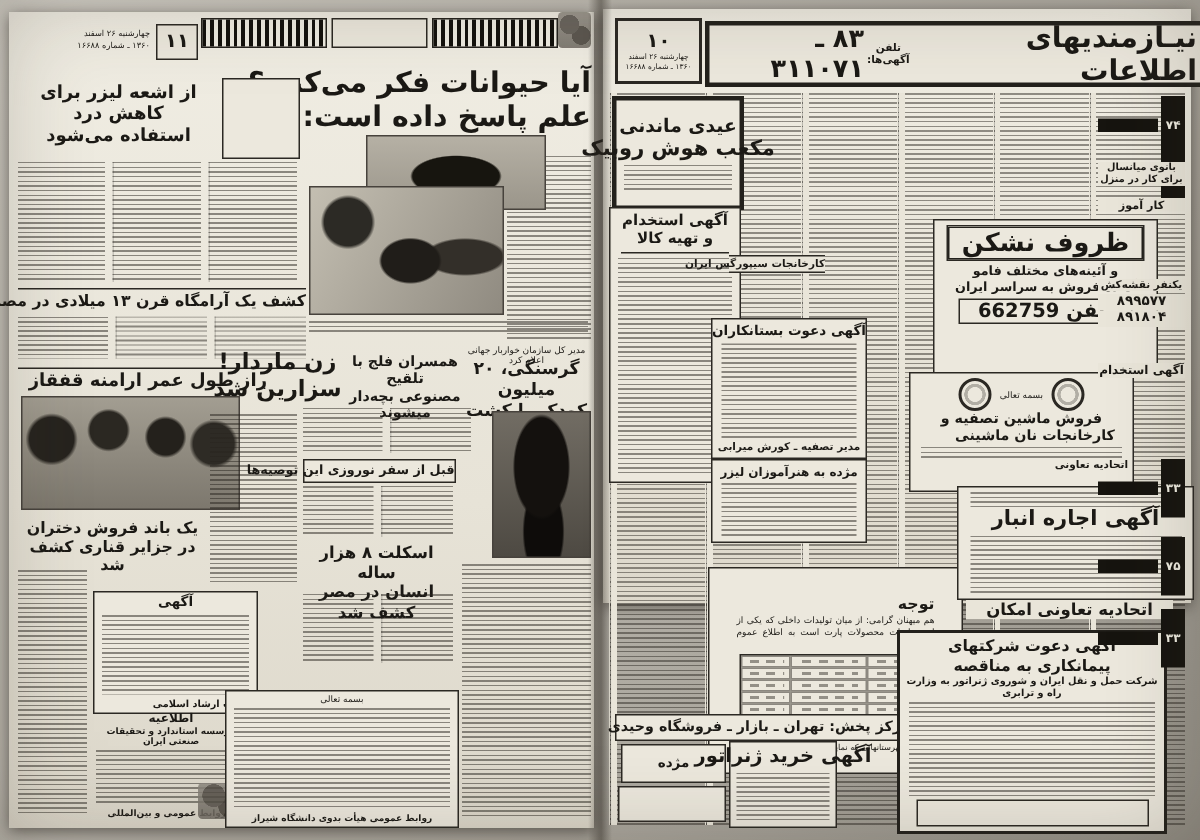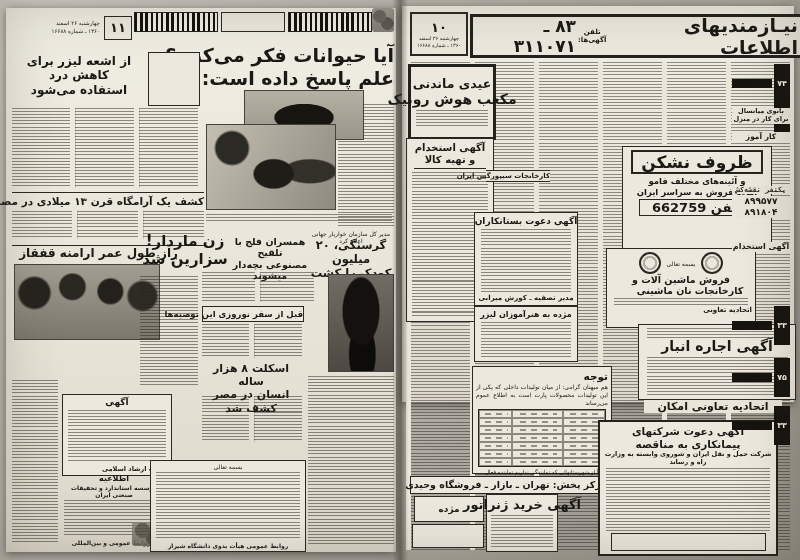--- a/index.html
+++ b/index.html
@@ -103,20 +103,24 @@
     </div>
 
     <div class="abs hl" style="left:22px;top:238px;width:150px;font-size:12px;">راز طول عمر ارامنه قفقاز</div>
     <div class="abs ph" style="left:8px;top:256px;width:146px;height:76px;
          background:radial-gradient(circle at 14% 38%,#26231e 0 11%,rgba(0,0,0,0) 13%),
                     radial-gradient(circle at 40% 30%,#2b2822 0 12%,rgba(0,0,0,0) 14%),
                     radial-gradient(circle at 66% 36%,#24211c 0 11%,rgba(0,0,0,0) 13%),
                     radial-gradient(circle at 88% 42%,#2e2b25 0 10%,rgba(0,0,0,0) 12%),
                     linear-gradient(#a39e92,#7c776d);"></div>
 
+    <div class="abs hl" style="left:6px;top:338px;width:126px;font-size:10.5px;white-space:normal;">
+      <div>یک باند فروش دختران</div>
+      <div>در جزایر قناری کشف شد</div>
+    </div>
     <div class="abs cols" style="left:6px;top:372px;width:46px;height:164px;">
         <i></i>
       </div>
 
     <div class="abs hl" style="left:134px;top:224px;width:90px;font-size:15px;white-space:normal;">
       <div>زن ماردار!</div>
       <div>سزارین شد</div>
     </div>
     <div class="abs cols" style="left:134px;top:268px;width:58px;height:112px;">
         <i></i>
@@ -215,21 +219,21 @@
       <div class="hl" style="font-size:9px;">آگهی دعوت بستانکاران</div>
       <div class="fx" style="width:94%;flex:1;margin:2px 0;"></div>
       <div class="sig" style="font-size:7px;">مدیر تصفیه ـ کورش میرابی</div>
     </div>
 
     <div class="abs bx vb" style="left:72px;top:300px;width:96px;height:48px;padding:3px;">
       <div class="hl" style="font-size:8px;">مژده به هنرآموزان لیزر</div>
       <div class="fx" style="width:94%;flex:1;margin-top:2px;"></div>
     </div>
 
-    <div class="abs bx vb" style="left:70px;top:360px;width:132px;height:100px;border-width:1.5px;padding:3px;">
+    <div class="abs bx vb" style="left:70px;top:372px;width:132px;height:100px;border-width:1.5px;padding:18px;">
       <div class="hl" style="font-size:10.5px;align-self:flex-start;">توجه</div>
       <div style="font-size:6px;line-height:1.35;text-align:justify;">هم میهنان گرامی: از میان تولیدات داخلی که یکی از این تولیدات محصولات پارت است به اطلاع عموم می‌رساند</div>
       <div class="tblgrid" style="width:96%;margin:2px 0;">
         <i></i>
           <i></i>
           <i></i>
           <i></i>
           <i></i>
           <i></i>
           <i></i>
@@ -269,52 +273,52 @@
       <div class="hl" style="font-size:8.5px;">آماده فروش به سراسر ایران</div>
       <div class="bx hl" style="width:80%;font-size:13px;margin-top:2px;">تلفن 662759</div>
     </div>
 
     <div class="abs bx vb" style="left:204px;top:242px;width:142px;height:72px;padding:3px;">
       <div style="display:flex;gap:6px;align-items:center;">
         <div class="seal" style="width:18px;height:18px;"></div>
         <div style="font-size:6px;">بسمه تعالی</div>
         <div class="seal" style="width:18px;height:18px;"></div>
       </div>
-      <div class="hl" style="font-size:9.5px;">فروش ماشین آلات و</div>
+      <div class="hl" style="font-size:9.5px;">فروش ماشین تصفیه و</div>
       <div class="hl" style="font-size:9.5px;margin-left:18px;">کارخانجات نان ماشینی</div>
       <div class="fx" style="width:94%;height:8px;margin-top:1px;"></div>
       <div class="sig" style="font-size:7px;align-self:flex-start;">اتحادیه تعاونی</div>
     </div>
 
     <div class="abs bx vb" style="left:236px;top:318px;width:150px;height:68px;border-width:1.5px;padding:3px;">
       <div class="fx" style="width:94%;height:10px;"></div>
       <div class="hl" style="font-size:14px;">آگهی اجاره انبار</div>
       <div class="fx" style="width:94%;flex:1;margin-top:2px;"></div>
     </div>
     <div class="abs hl" style="left:242px;top:394px;width:138px;font-size:11px;background:#e9e5d9;">اتحادیه تعاونی امکان</div>
 
     <div class="abs bx2 vb" style="left:196px;top:414px;width:170px;height:126px;padding:3px;">
       <div class="hl" style="font-size:10.5px;">آگهی دعوت شرکتهای</div>
       <div class="hl" style="font-size:10.5px;">پیمانکاری به مناقصه</div>
-      <div style="font-size:6.5px;font-weight:700;text-align:center;">شرکت حمل و نقل ایران و شوروی وابسته به وزارت راه و رساند</div>
+      <div style="font-size:6.5px;font-weight:700;text-align:center;">شرکت حمل و نقل ایران و شوروی ژنراتور به وزارت راه و ترابری</div>
       <div class="fx" style="width:96%;flex:1;margin:2px 0;"></div>
       <div class="bx fx" style="width:90%;height:16px;"></div>
     </div>
 
     <div class="abs badge" style="left:330px;top:58px;width:58px;">
       <b>۷۴</b>
         <s></s>
     </div>
     <div class="abs badge" style="left:330px;top:88px;width:58px;">
       <b>۲۶</b>
         <s></s>
     </div>
     <div class="abs hl" style="left:330px;top:102px;width:58px;font-size:6.5px;white-space:normal;background:#e9e5d9;">بانوی میانسال برای کار در منزل</div>
     <div class="abs hl" style="left:330px;top:126px;width:58px;font-size:7.5px;background:#e9e5d9;">کار آموز</div>
-    <div class="abs hl" style="left:330px;top:180px;width:58px;font-size:7px;background:#e9e5d9;font-family:Liberation Mono, monospace;">یکنفر نقشه‌کش</div>
+    <div class="abs hl" style="left:330px;top:180px;width:58px;font-size:7px;background:#e9e5d9;">یکنفر نقشه‌کش</div>
     <div class="abs hl" style="left:330px;top:190px;width:58px;font-size:9px;background:#e9e5d9;">۸۹۹۵۷۷</div>
     <div class="abs hl" style="left:330px;top:201px;width:58px;font-size:9px;background:#e9e5d9;">۸۹۱۸۰۴</div>
     <div class="abs hl" style="left:330px;top:236px;width:58px;font-size:8px;background:#e9e5d9;">آگهی استخدام</div>
     <div class="abs badge" style="left:330px;top:300px;width:58px;">
       <b>۳۳</b>
         <s></s>
     </div>
     <div class="abs badge" style="left:330px;top:352px;width:58px;">
       <b>۷۵</b>
         <s></s>

